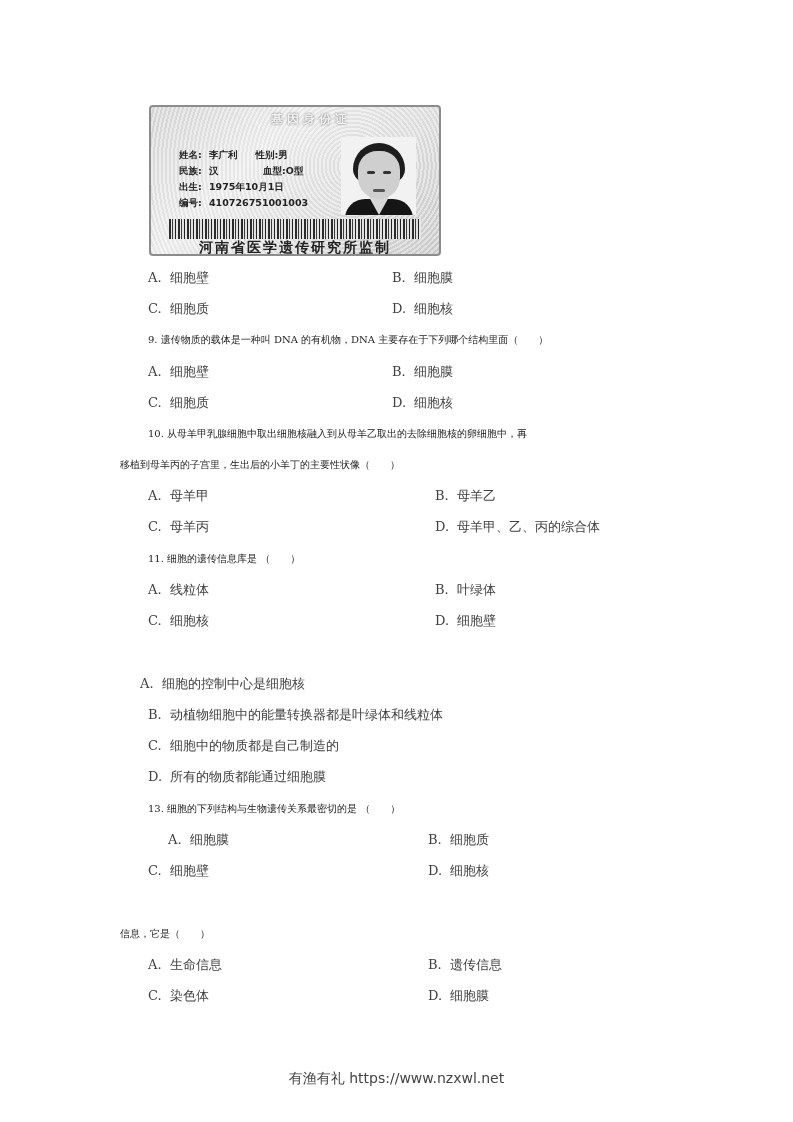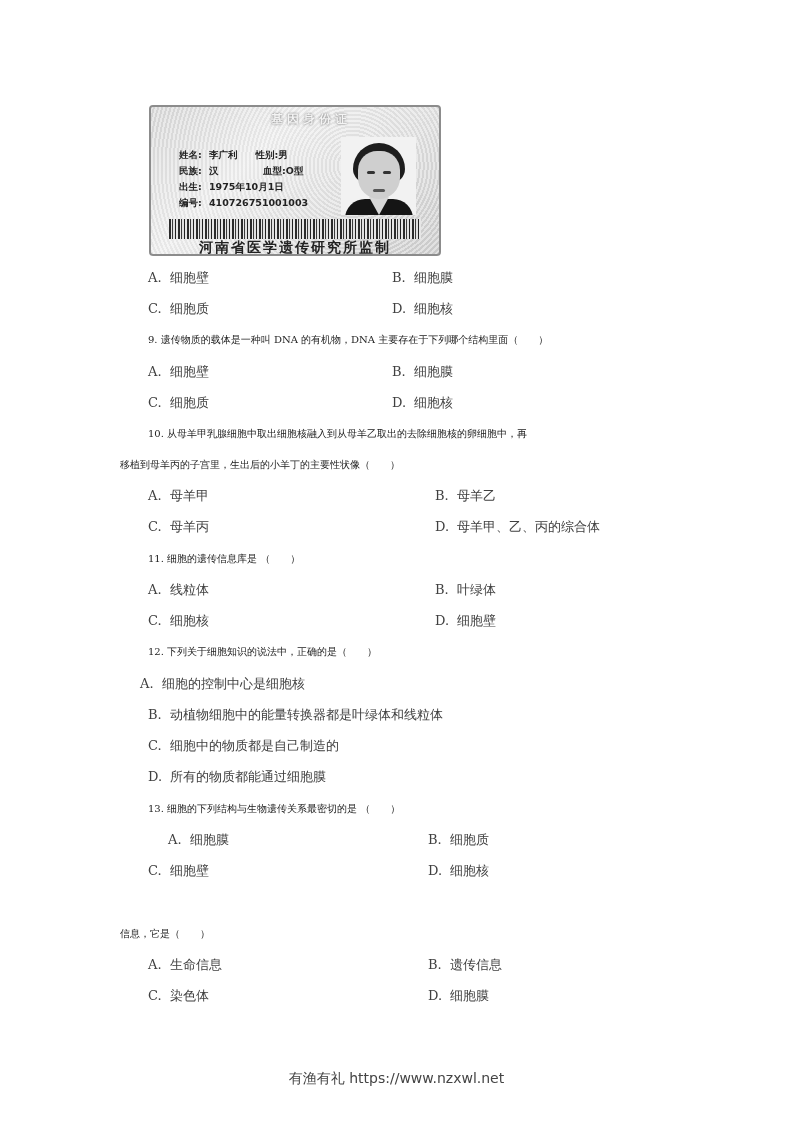--- a/index.html
+++ b/index.html
@@ -110,21 +110,20 @@
   <div class="opt" style="left:435px; top:487px;"><span class="letter">B.</span><span>母羊乙</span></div>
   <div class="opt" style="left:148px; top:518px;"><span class="letter">C.</span><span>母羊丙</span></div>
   <div class="opt" style="left:435px; top:518px;"><span class="letter">D.</span><span>母羊甲、乙、丙的综合体</span></div>
 
   <div class="line" style="left:148px; top:550px;"><span>11.</span> <span>细胞的遗传信息库是 （　　）</span></div>
   <div class="opt" style="left:148px; top:581px;"><span class="letter">A.</span><span>线粒体</span></div>
   <div class="opt" style="left:435px; top:581px;"><span class="letter">B.</span><span>叶绿体</span></div>
   <div class="opt" style="left:148px; top:612px;"><span class="letter">C.</span><span>细胞核</span></div>
   <div class="opt" style="left:435px; top:612px;"><span class="letter">D.</span><span>细胞壁</span></div>
 
-  <div class="line" style="left:148px; top:643px;"><span>12.</span> <span>下列关于细胞知识的说法中，正确的是（　　）</span></div>
   <div class="opt" style="left:140px; top:675px;"><span class="letter">A.</span><span>细胞的控制中心是细胞核</span></div>
   <div class="opt" style="left:148px; top:706px;"><span class="letter">B.</span><span>动植物细胞中的能量转换器都是叶绿体和线粒体</span></div>
   <div class="opt" style="left:148px; top:737px;"><span class="letter">C.</span><span>细胞中的物质都是自己制造的</span></div>
   <div class="opt" style="left:148px; top:768px;"><span class="letter">D.</span><span>所有的物质都能通过细胞膜</span></div>
 
   <div class="line" style="left:148px; top:800px;"><span>13.</span> <span>细胞的下列结构与生物遗传关系最密切的是 （　　）</span></div>
   <div class="opt" style="left:140px; top:831px;margin-left:28px;"><span class="letter">A.</span><span>细胞膜</span></div>
   <div class="opt" style="left:428px; top:831px;"><span class="letter">B.</span><span>细胞质</span></div>
   <div class="opt" style="left:148px; top:862px;"><span class="letter">C.</span><span>细胞壁</span></div>
   <div class="opt" style="left:428px; top:862px;"><span class="letter">D.</span><span>细胞核</span></div>

